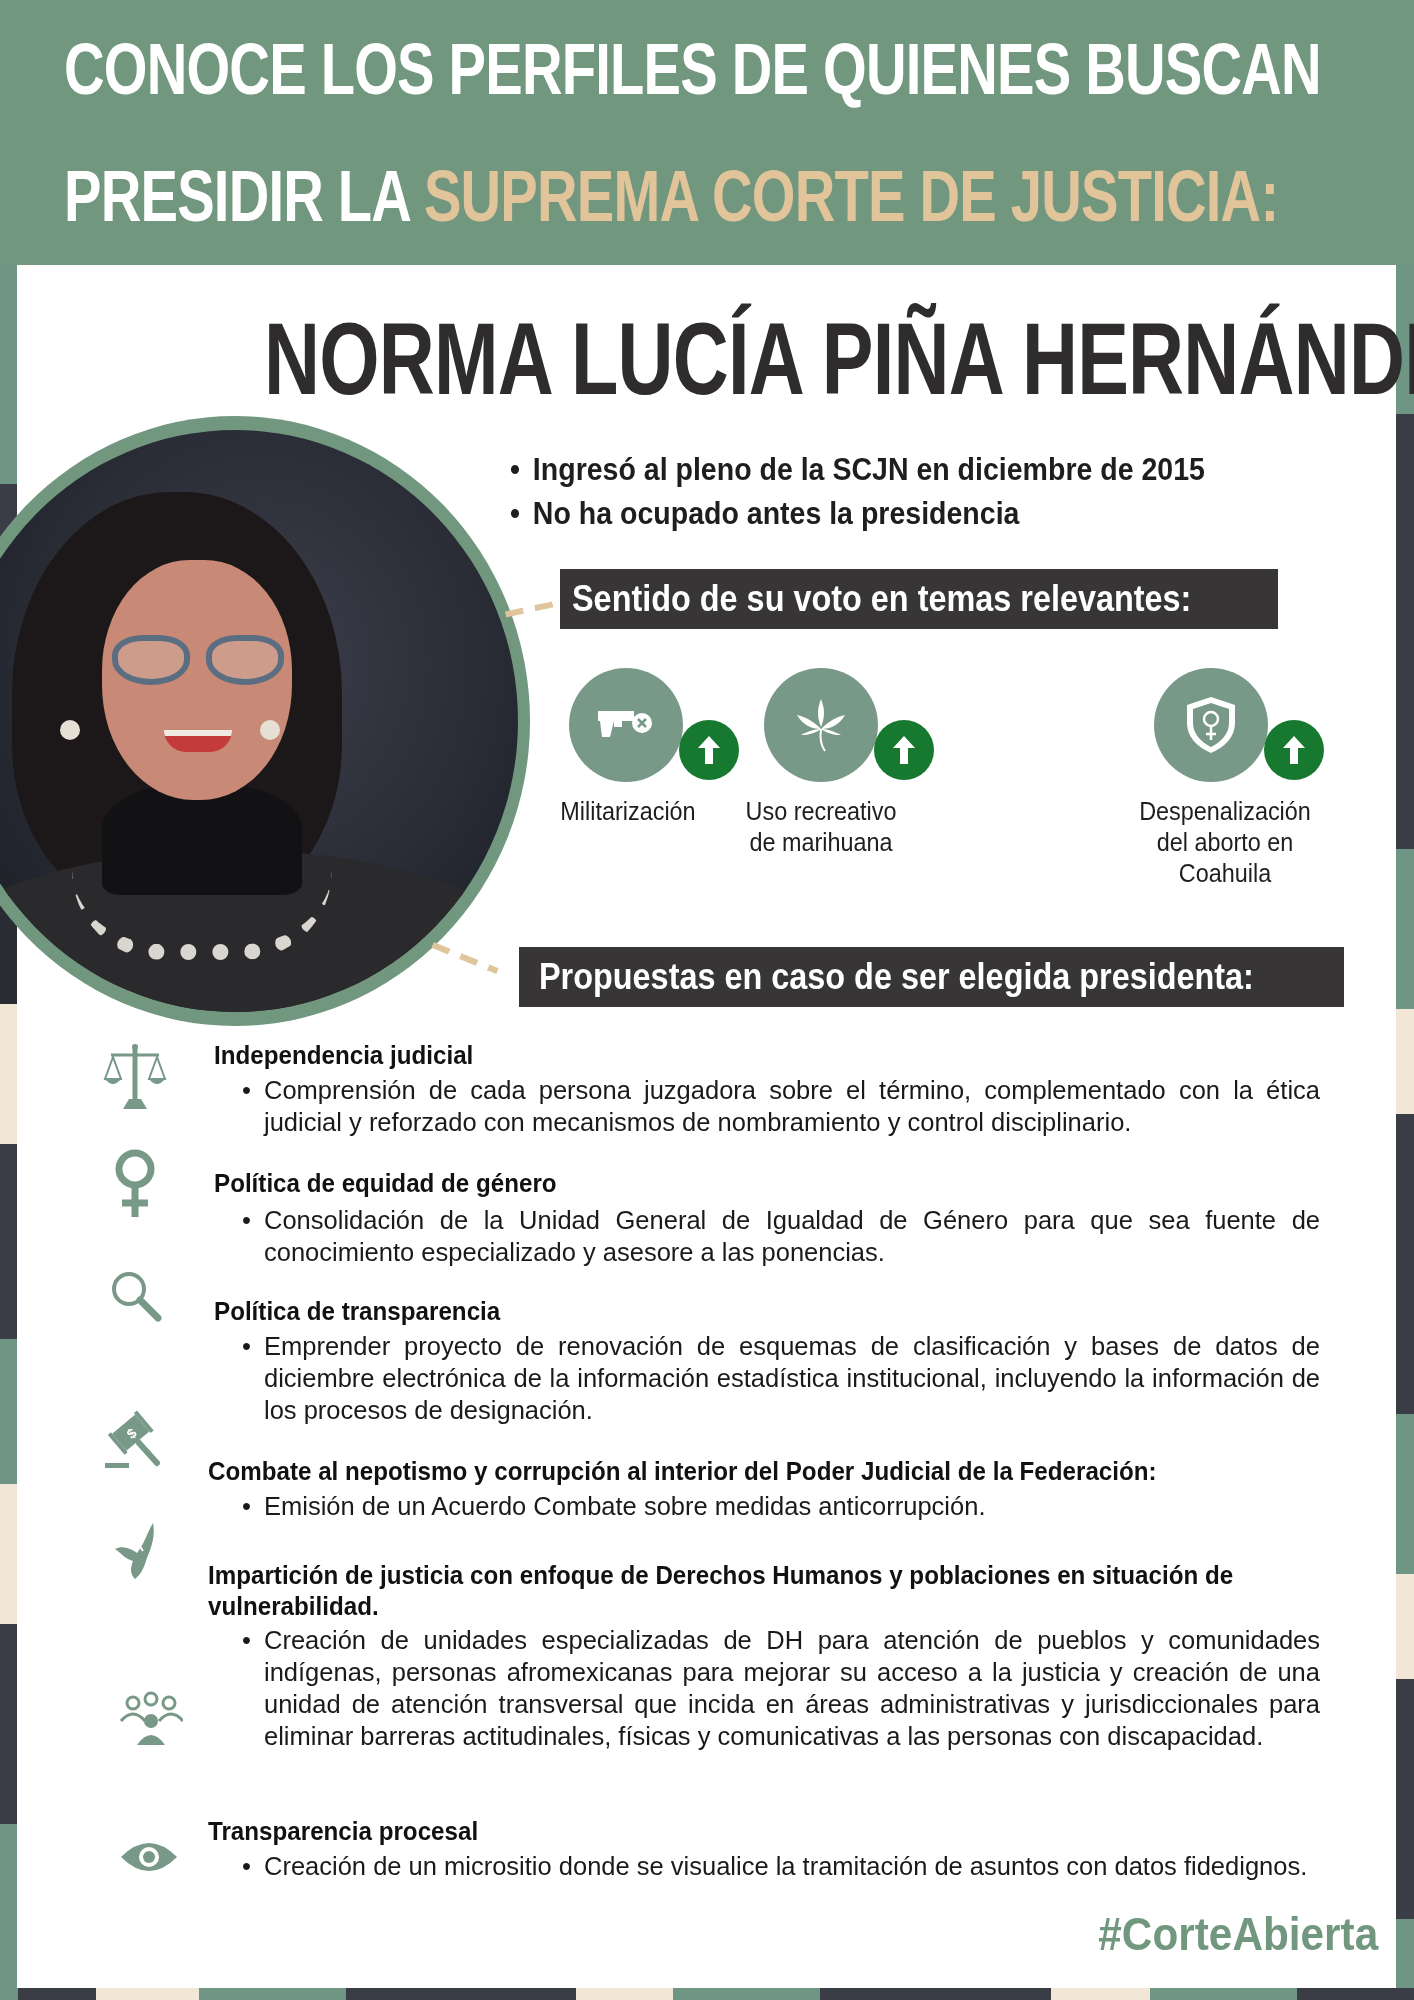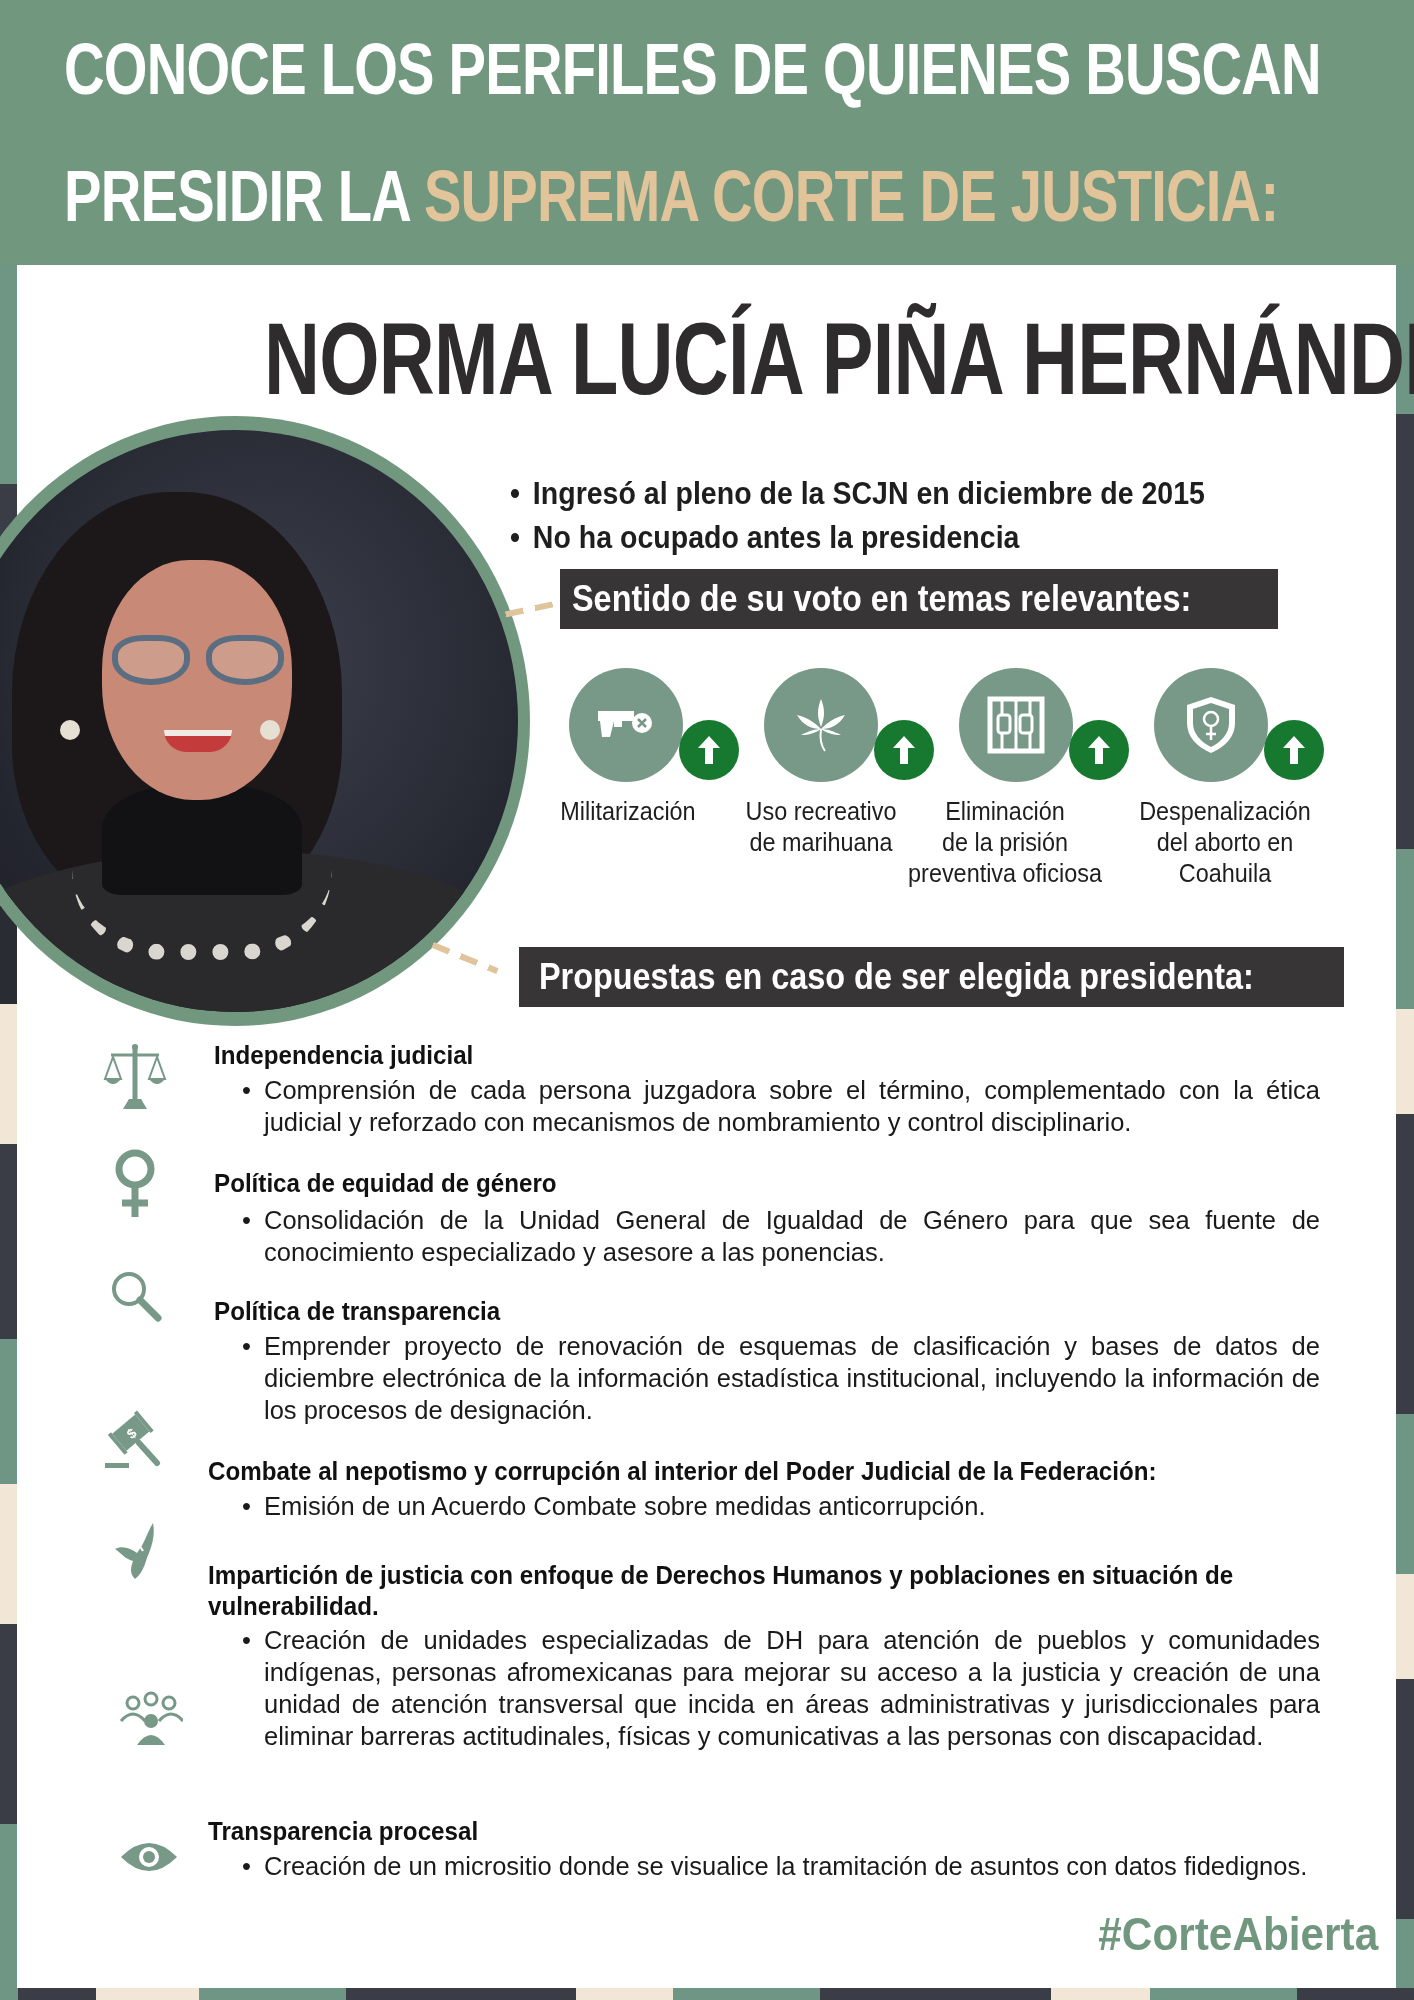--- a/index.html
+++ b/index.html
@@ -35,21 +35,21 @@
   .glass.l { left: 0; } .glass.r { right: 0; }
   .mouth { position: absolute; left: 212px; top: 300px; width: 68px; height: 22px; border-radius: 0 0 40px 40px; background: #c43b3b; border-top: 6px solid #f1e9e3; }
   .neck { position: absolute; left: 150px; top: 355px; width: 200px; height: 110px; border-radius: 40% 40% 10% 10%; background: #121214; }
   .robe { position: absolute; left: -40px; top: 420px; width: 640px; height: 260px; border-radius: 50% 50% 0 0; background: #2a2a2d; }
   .necklace { position: absolute; left: 120px; top: 440px; width: 260px; height: 90px; border-bottom: 16px dotted #d9d6cf; border-radius: 0 0 130px 130px; }
   .earring { position: absolute; top: 290px; width: 20px; height: 20px; border-radius: 50%; background: #e6dfd4; }
   .earring.l { left: 108px; } .earring.r { left: 308px; }
 
   .dash { position: absolute; height: 6px; background: repeating-linear-gradient(90deg, #e0c59c 0 18px, transparent 18px 30px); }
 
-  .facts { position: absolute; left: 510px; top: 472px; list-style: none; }
+  .facts { position: absolute; left: 510px; top: 448px; list-style: none; }
   .facts li { font-weight: 700; font-size: 31px; color: #1e1e1e; line-height: 44px; transform: scaleX(0.92); transform-origin: left center; white-space: nowrap; }
   .facts li::before { content: "•"; margin-right: 14px; }
 
   .bar { position: absolute; background: #383536; color: #ffffff; font-weight: 700; white-space: nowrap; }
   .bar span { display: inline-block; transform: scaleX(0.9); transform-origin: left center; }
   .bar.vote { left: 560px; top: 569px; width: 718px; height: 60px; font-size: 36px; padding: 9px 0 0 12px; }
   .bar.prop { left: 519px; top: 947px; width: 825px; height: 60px; font-size: 36px; padding: 9px 0 0 20px; }
 
   .votes { position: absolute; left: 545px; top: 668px; width: 790px; height: 230px; }
   .vote-item { position: absolute; top: 0; width: 200px; height: 230px; }
@@ -174,38 +174,20 @@
         </svg>
     </div>
     <div class="vote-arrow">
       <svg width="30" height="34" viewBox="0 0 30 34">
           <path d="M15 3L4 15h7v16h8V15h7z" fill="#fff"></path>
         </svg>
     </div>
     <div class="vote-label" style="left:-6px;width:178px">Militarización</div>
   </div>
 
-  <div class="vote-item" style="left:390px">
-    <div class="vote-circle">
-      <svg viewBox="0 0 64 64">
-          <rect x="6" y="6" width="52" height="52" fill="none" stroke="#fff" stroke-width="5"></rect>
-          <path d="M18 8v48M32 8v48M46 8v48" stroke="#fff" stroke-width="3"></path>
-          <rect x="14" y="22" width="12" height="18" rx="3" fill="#789888" stroke="#fff" stroke-width="3"></rect>
-          <rect x="36" y="22" width="12" height="18" rx="3" fill="#789888" stroke="#fff" stroke-width="3"></rect>
-        </svg>
-    </div>
-    <div class="vote-arrow">
-      <svg width="30" height="34" viewBox="0 0 30 34">
-          <path d="M15 3L4 15h7v16h8V15h7z" fill="#fff"></path>
-        </svg>
-    </div>
-    <div class="vote-label" style="left:-58px;width:256px">Eliminación
-de la prisión
-preventiva oficiosa</div>
-  </div>
 
   <div class="vote-item" style="left:585px">
     <div class="vote-circle">
       <svg viewBox="0 0 64 64">
           <path d="M32 4l24 8v18c0 14-10 24-24 30C18 54 8 44 8 30V12z" fill="#fff"></path>
           <path d="M32 10l18 6v14c0 11-8 19-18 24-10-5-18-13-18-24V16z" fill="#789888"></path>
           <circle cx="32" cy="26" r="7" fill="none" stroke="#fff" stroke-width="2.5"></circle>
           <path d="M32 33v14M27 41h10" stroke="#fff" stroke-width="2.5"></path>
         </svg>
     </div>

